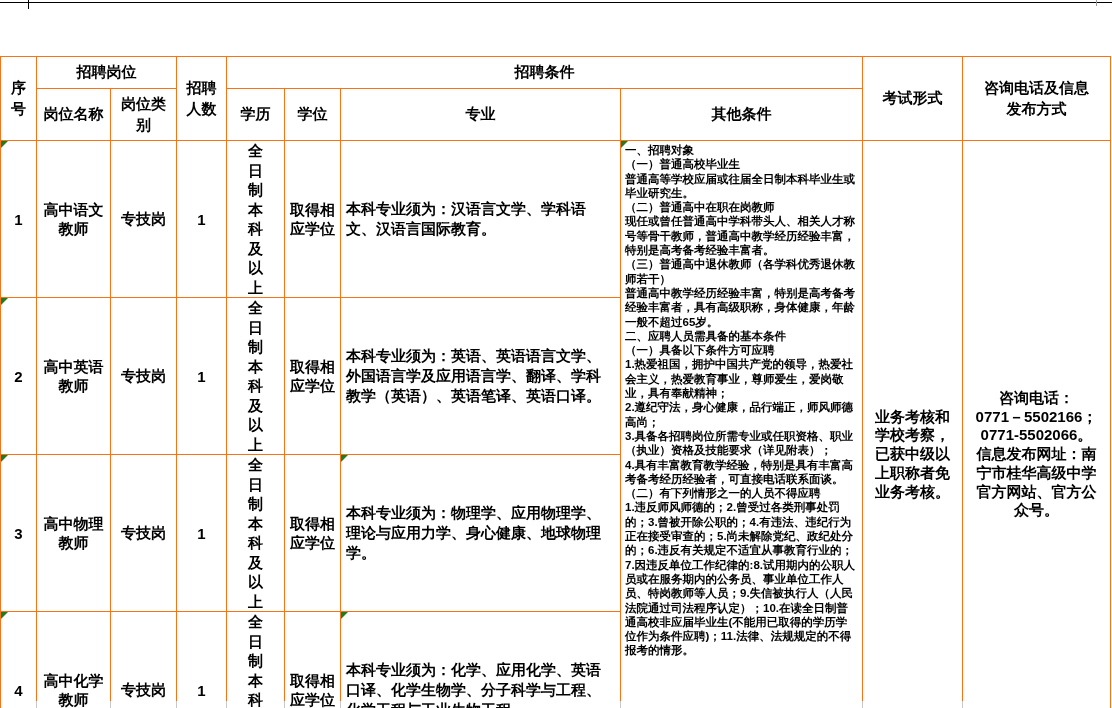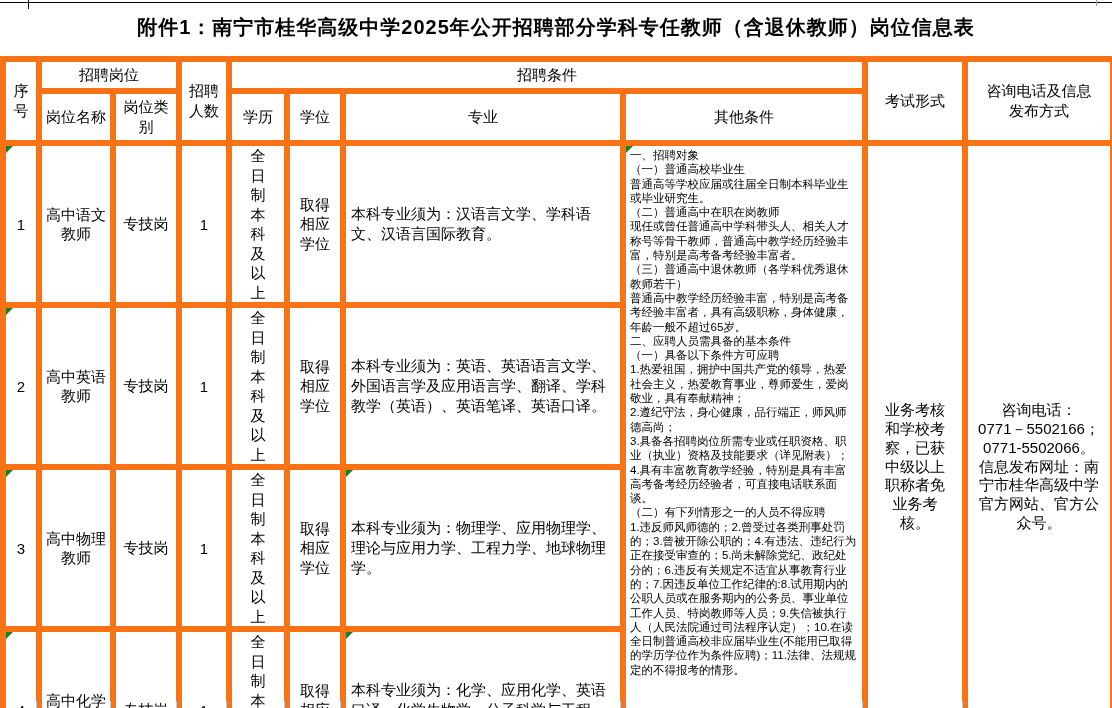--- a/index.html
+++ b/index.html
@@ -4,22 +4,22 @@
 <style>
   html,body{margin:0;padding:0;background:#f2f2f2;}
   #canvas{position:relative;width:1112px;height:708px;background:#ffffff;overflow:hidden;
           font-family:"Liberation Sans","DejaVu Sans",sans-serif;font-weight:bold;color:#000;}
   .topline{position:absolute;top:2px;left:0;width:1112px;height:1px;background:#000;}
   .stub-l{position:absolute;top:0;left:28px;width:1px;height:9px;background:#000;}
   .stub-r{position:absolute;top:0;left:1096px;width:1px;height:6px;background:#9a9a9a;}
   .title{position:absolute;top:14px;left:0;width:1112px;text-align:center;
          font-size:20px;letter-spacing:1px;}
   table{position:absolute;top:56px;left:0;width:1110px;border-collapse:collapse;table-layout:fixed;}
-  th,td{border:6px solid #f97316;position:relative;padding:0 3px;vertical-align:middle;
-        text-align:center;font-size:15px;font-weight:normal;overflow:hidden;}
+  th,td{border:1px solid #f97316;position:relative;padding:0 3px;vertical-align:middle;
+        text-align:center;font-size:15px;font-weight:bold;overflow:hidden;}
   th{line-height:1.35;}
   [data-bind]{white-space:pre-line;}
   .major-cell{text-align:left;padding:0 5px;line-height:1.32;margin-top:30px;}
   .other-cell{text-align:left;vertical-align:top;padding:2px 4px;font-size:11.5px;line-height:14.3px;}
   .other-cell [data-bind]{white-space:pre-wrap;}
   .exam-cell{text-align:center;padding:0 10px;line-height:1.25;}
   .contact-cell{text-align:center;padding:0 8px;line-height:1.25;}
   .edu-cell{padding:0 18px;line-height:1.3;}
   .deg-cell{padding:0 3px;line-height:1.3;}
   .name-cell{line-height:1.3;}
@@ -28,21 +28,20 @@
   .gridstub{position:absolute;top:701px;width:1px;height:7px;background:#c8c8c8;}
 </style>
 </head>
 <body>
 
 <div id="canvas">
   <div class="topline"></div>
   <div class="stub-l"></div>
   <div class="stub-r"></div>
 
-  <div class="title" data-bind="title">附件1：南宁市桂华高级中学2025年公开招聘部分学科专任教师（含退休教师）岗位信息表</div>
 
   <table>
     <colgroup>
       <col style="width:36px">
         <col style="width:74px">
         <col style="width:66px">
         <col style="width:50px">
       <col style="width:58px">
         <col style="width:56px">
         <col style="width:280px">
@@ -110,21 +109,21 @@
       <td class="major-cell"><span data-bind="table.rows.1.major">本科专业须为：英语、英语语言文学、外国语言学及应用语言学、翻译、学科教学（英语）、英语笔译、英语口译。</span></td>
     </tr>
 
     <tr style="height:130px">
       <td><span class="tri" style="border-top-color: rgb(30, 126, 30);"></span><span data-bind="table.rows.2.seq">3</span></td>
       <td class="name-cell"><span data-bind="table.rows.2.name">高中物理教师</span></td>
       <td><span data-bind="table.rows.2.type">专技岗</span></td>
       <td><span data-bind="table.rows.2.count">1</span></td>
       <td class="edu-cell"><span data-bind="table.rows.2.education">全日制本科及以上</span></td>
       <td class="deg-cell"><span data-bind="table.rows.2.degree">取得相应学位</span></td>
-      <td class="major-cell"><span class="tri" style="border-top-color: rgb(30, 126, 30);"></span><span data-bind="table.rows.2.major">本科专业须为：物理学、应用物理学、理论与应用力学、工程力学、地球物理学。</span></td>
+      <td class="major-cell"><span class="tri" style="border-top-color: rgb(30, 126, 30);"></span><span data-bind="table.rows.2.major">本科专业须为：物理学、应用物理学、理论与应用力学、身心健康、地球物理学。</span></td>
     </tr>
 
     <tr style="height:130px">
       <td><span class="tri" style="border-top-color: rgb(30, 126, 30);"></span><span data-bind="table.rows.3.seq">4</span></td>
       <td class="name-cell"><span data-bind="table.rows.3.name">高中化学教师</span></td>
       <td><span data-bind="table.rows.3.type">专技岗</span></td>
       <td><span data-bind="table.rows.3.count">1</span></td>
       <td class="edu-cell"><span data-bind="table.rows.3.education">全日制本科及以上</span></td>
       <td class="deg-cell"><span data-bind="table.rows.3.degree">取得相应学位</span></td>
       <td class="major-cell"><span class="tri" style="border-top-color: rgb(30, 126, 30);"></span><span data-bind="table.rows.3.major">本科专业须为：化学、应用化学、英语口译、化学生物学、分子科学与工程、化学工程与工业生物工程。</span></td>

